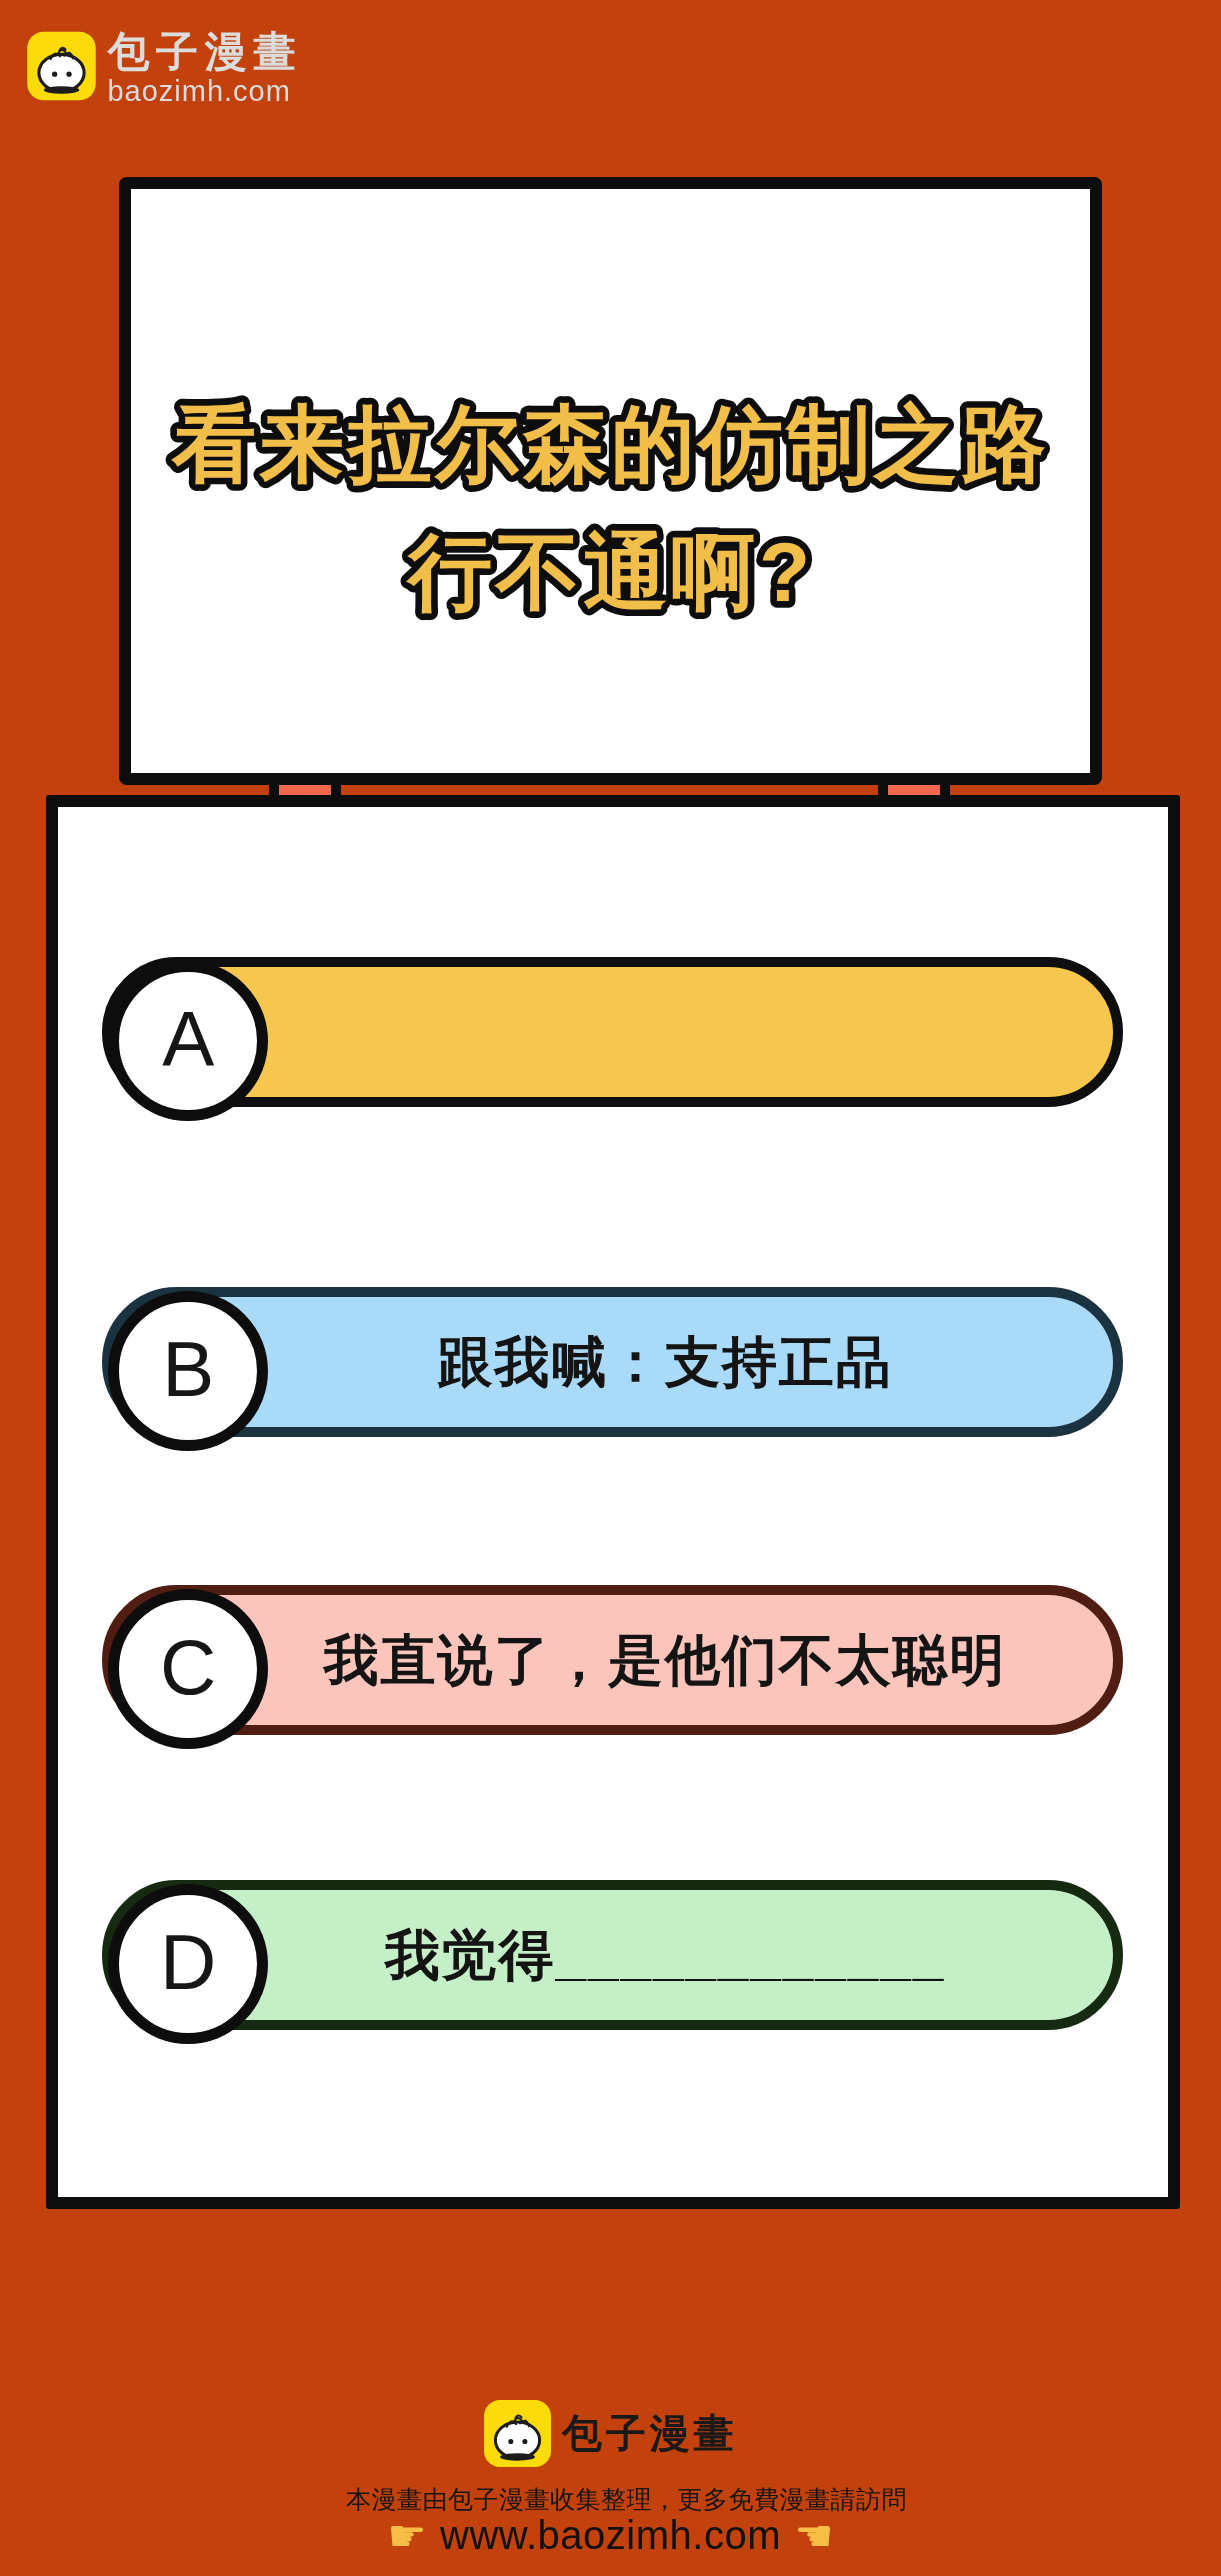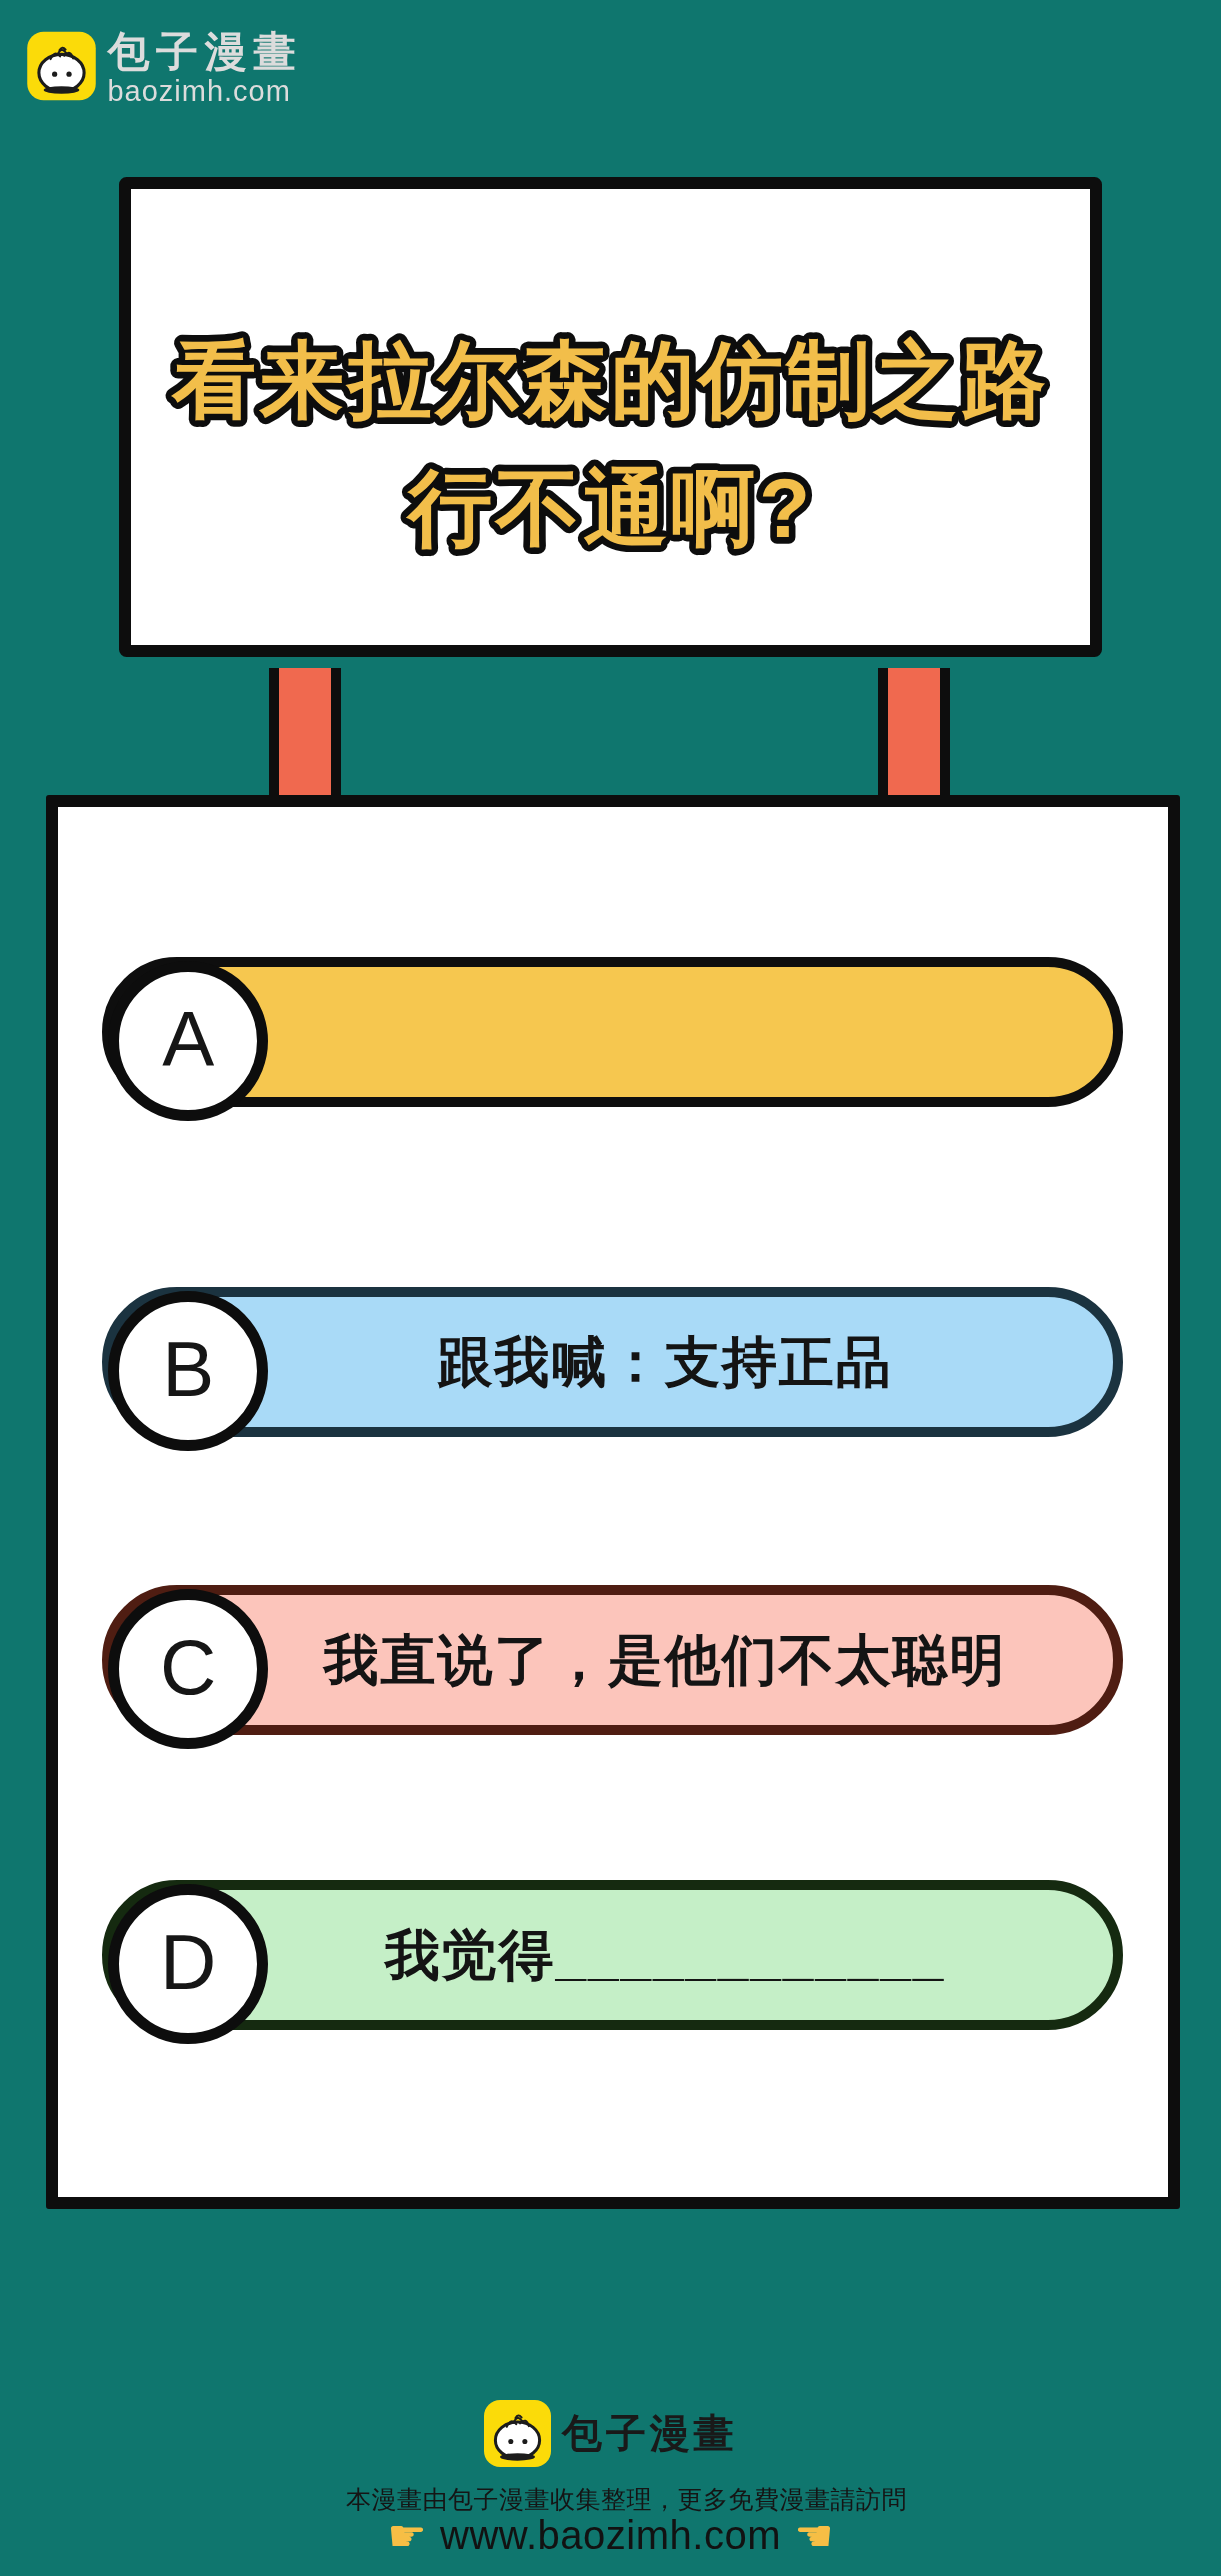--- a/index.html
+++ b/index.html
@@ -1,17 +1,17 @@
 <!DOCTYPE html>
 <html style="--gold: #F2BE4A; --ink: #0D0D0D; --post-red: #F0694F; --logo-yellow: #FBDB09; --wm-gray: #DCDCDC; --hand-yellow: #F6BE45;"><head>
 <meta charset="utf-8">
 <style>
   html,body{margin:0;padding:0;background:#ffffff;}
   .page{
-    position:relative;width:1221px;height:2576px;background:#0f766e;overflow:hidden;
+    position:relative;width:1221px;height:2576px;background:#c2410c;overflow:hidden;
     font-family:"Liberation Sans",sans-serif;
   }
 
   
   .watermark{position:absolute;left:27px;top:29px;display:flex;gap:11.4px;align-items:flex-start;}
   .wm-logo{width:69px;height:74px;flex:0 0 auto;}
   .wm-texts{display:flex;flex-direction:column;}
   .wm-brand{font-size:42px;font-weight:600;color:var(--wm-gray);letter-spacing:6.7px;line-height:1.1;}
   .wm-domain{font-size:29px;font-weight:400;color:var(--wm-gray);letter-spacing:1px;line-height:1.15;}
 
@@ -20,21 +20,21 @@
     position:absolute;top:668px;height:139px;width:72px;box-sizing:border-box;
     background:var(--post-red);
     border-left:10.5px solid var(--ink);border-right:10.5px solid var(--ink);
     z-index:1;
   }
   .post-left{left:269px;}
   .post-right{left:878px;}
 
   
   .signboard{
-    position:absolute;left:119px;top:177px;width:983px;height:480px;box-sizing:border-box;
+    position:absolute;left:119px;top:177px;width:983px;height:608px;box-sizing:border-box;
     background:#ffffff;border:12.4px solid var(--ink);border-radius:7.6px;z-index:2;
     display:flex;align-items:center;justify-content:center;
   }
   .sign-svg{width:958px;height:475px;display:block;}
   .sign-text{
     fill:var(--gold);stroke:var(--ink);stroke-width:14px;paint-order:stroke;
     stroke-linejoin:round;stroke-linecap:round;
     font-family:"Liberation Sans",sans-serif;font-weight:700;font-size:88px;
     text-anchor:middle;letter-spacing:4px;
   }

